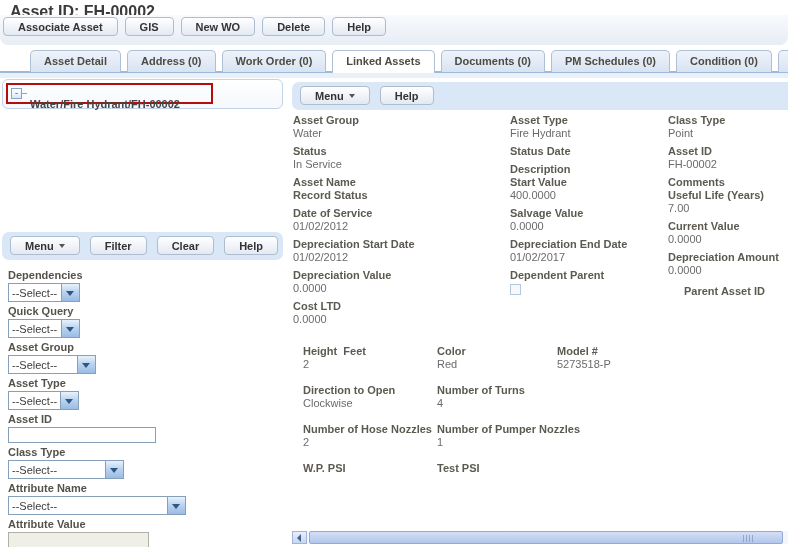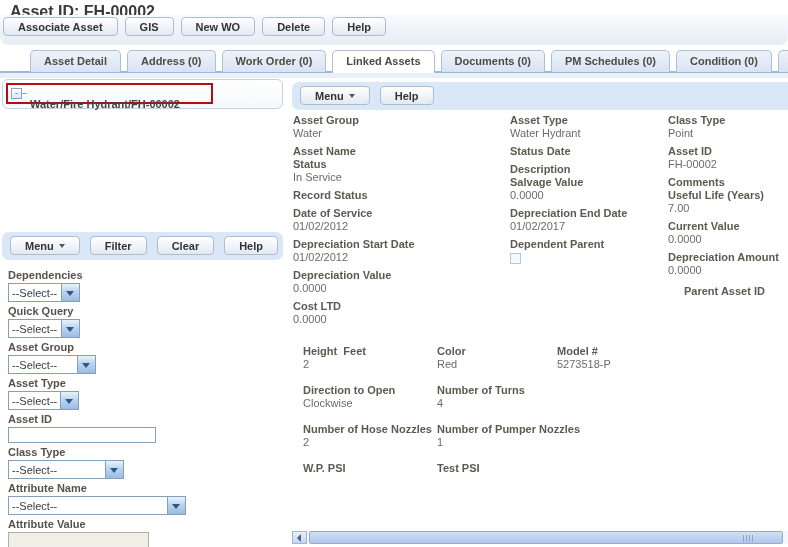--- a/index.html
+++ b/index.html
@@ -217,28 +217,28 @@
           <span>Help</span>
         </button>
       </div>
   </div>
 
   <div class="dcol" id="dcol0">
       <div class="pair">
         <div class="dlabel">Asset Group</div>
         <div class="dvalue">Water</div>
       </div>
+      <div class="pair">
+        <div class="dlabel">Status</div>
+        <div class="dvalue">In Service</div>
+      </div>
       <div class="pair no-value">
         <div class="dlabel">Asset Name</div>
       </div>
       <div class="pair">
-        <div class="dlabel">Status</div>
-        <div class="dvalue">In Service</div>
-      </div>
-      <div class="pair">
         <div class="dlabel">Record Status</div>
       </div>
       <div class="pair">
         <div class="dlabel">Date of Service</div>
         <div class="dvalue">01/02/2012</div>
       </div>
       <div class="pair">
         <div class="dlabel">Depreciation Start Date</div>
         <div class="dvalue">01/02/2012</div>
       </div>
@@ -247,27 +247,31 @@
         <div class="dvalue">0.0000</div>
       </div>
       <div class="pair">
         <div class="dlabel">Cost LTD</div>
         <div class="dvalue">0.0000</div>
       </div>
     </div>
   <div class="dcol" id="dcol1">
       <div class="pair">
         <div class="dlabel">Asset Type</div>
-        <div class="dvalue">Water Hydrant</div>
+        <div class="dvalue">Fire Hydrant</div>
       </div>
       <div class="pair">
         <div class="dlabel">Status Date</div>
       </div>
       <div class="pair no-value">
         <div class="dlabel">Description</div>
+      </div>
+      <div class="pair">
+        <div class="dlabel">Start Value</div>
+        <div class="dvalue">400.0000</div>
       </div>
       <div class="pair">
         <div class="dlabel">Salvage Value</div>
         <div class="dvalue">0.0000</div>
       </div>
       <div class="pair">
         <div class="dlabel">Depreciation End Date</div>
         <div class="dvalue">01/02/2017</div>
       </div>
       <div class="pair"><div class="dlabel">Dependent Parent</div><span class="checkbox"></span></div>

